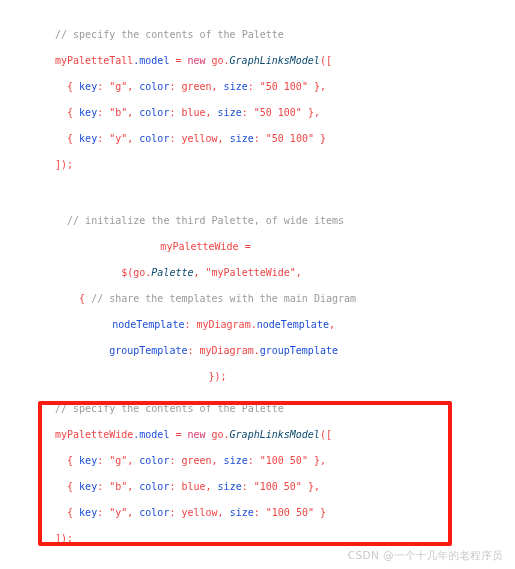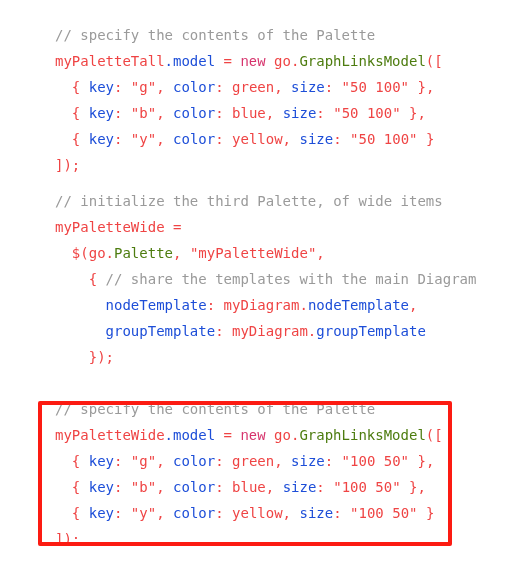--- a/index.html
+++ b/index.html
@@ -18,36 +18,36 @@
     position: absolute;
     left: 0;
     top: 0;
     width: 515px;
     height: 569px;
     background: #ffffff;
   }
   .code-block {
     position: absolute;
     left: 55px;
-    font-size: 14px;
+    font-size: 10px;
     line-height: 26px;
     white-space: pre;
     color: #24292e;
     letter-spacing: 0px;
   }
   #block-tall  { top: 22px; }
-  #block-wide  { top: 188px; }
+  #block-wide  { top: 208px; text-align: center; }
   #block-wide-model { top: 396px; }
 
   .line { height: 26px; white-space: pre; }
 
   .tok-comment { color: #9a9a9a; }
   .tok-plain   { color: #ef4444; }
   .tok-prop    { color: #1d4ed8; }
-  .tok-type    { color: #4d7c0f; }
+  .tok-type    { color: #0c4a6e; font-style: italic; }
   .tok-kw      { color: #d6336c; font-family: Liberation Mono, monospace; }
 
   #highlight-box {
     position: absolute;
     left: 38px;
     top: 401px;
     width: 414px;
     height: 145px;
     border: 4px solid #fc1b12;
     border-radius: 2px;
@@ -72,14 +72,15 @@
 <div id="code-surface">
 
   <div class="code-block" id="block-tall"><div class="line"><span class="tok-comment">// specify the contents of the Palette</span></div><div class="line"><span class="tok-plain">myPaletteTall</span><span class="tok-prop">.model</span><span class="tok-plain"> = </span><span class="tok-kw">new</span><span class="tok-plain"> go.</span><span class="tok-type">GraphLinksModel</span><span class="tok-plain">([</span></div><div class="line"><span>  </span><span class="tok-plain">{ </span><span class="tok-prop">key</span><span class="tok-plain">: "g", </span><span class="tok-prop">color</span><span class="tok-plain">: green, </span><span class="tok-prop">size</span><span class="tok-plain">: "50 100" },</span></div><div class="line"><span>  </span><span class="tok-plain">{ </span><span class="tok-prop">key</span><span class="tok-plain">: "b", </span><span class="tok-prop">color</span><span class="tok-plain">: blue, </span><span class="tok-prop">size</span><span class="tok-plain">: "50 100" },</span></div><div class="line"><span>  </span><span class="tok-plain">{ </span><span class="tok-prop">key</span><span class="tok-plain">: "y", </span><span class="tok-prop">color</span><span class="tok-plain">: yellow, </span><span class="tok-prop">size</span><span class="tok-plain">: "50 100" }</span></div><div class="line"><span class="tok-plain">]);</span></div></div>
 
   <div class="code-block" id="block-wide"><div class="line"><span class="tok-comment">// initialize the third Palette, of wide items</span></div><div class="line"><span class="tok-plain">myPaletteWide =</span></div><div class="line"><span>  </span><span class="tok-plain">$(go.</span><span class="tok-type">Palette</span><span class="tok-plain">, "myPaletteWide",</span></div><div class="line"><span>    </span><span class="tok-plain">{ </span><span class="tok-comment">// share the templates with the main Diagram</span></div><div class="line"><span>      </span><span class="tok-prop">nodeTemplate</span><span class="tok-plain">: myDiagram.</span><span class="tok-prop">nodeTemplate</span><span class="tok-plain">,</span></div><div class="line"><span>      </span><span class="tok-prop">groupTemplate</span><span class="tok-plain">: myDiagram.</span><span class="tok-prop">groupTemplate</span></div><div class="line"><span>    </span><span class="tok-plain">});</span></div></div>
 
   <div class="code-block" id="block-wide-model"><div class="line"><span class="tok-comment">// specify the contents of the Palette</span></div><div class="line"><span class="tok-plain">myPaletteWide</span><span class="tok-prop">.model</span><span class="tok-plain"> = </span><span class="tok-kw">new</span><span class="tok-plain"> go.</span><span class="tok-type">GraphLinksModel</span><span class="tok-plain">([</span></div><div class="line"><span>  </span><span class="tok-plain">{ </span><span class="tok-prop">key</span><span class="tok-plain">: "g", </span><span class="tok-prop">color</span><span class="tok-plain">: green, </span><span class="tok-prop">size</span><span class="tok-plain">: "100 50" },</span></div><div class="line"><span>  </span><span class="tok-plain">{ </span><span class="tok-prop">key</span><span class="tok-plain">: "b", </span><span class="tok-prop">color</span><span class="tok-plain">: blue, </span><span class="tok-prop">size</span><span class="tok-plain">: "100 50" },</span></div><div class="line"><span>  </span><span class="tok-plain">{ </span><span class="tok-prop">key</span><span class="tok-plain">: "y", </span><span class="tok-prop">color</span><span class="tok-plain">: yellow, </span><span class="tok-prop">size</span><span class="tok-plain">: "100 50" }</span></div><div class="line"><span class="tok-plain">]);</span></div></div>
 
   <div id="highlight-box"></div>
 
+  <div id="watermark">CSDN @一个十几年的老程序员</div>
 
 </div>
 
 </body></html>

